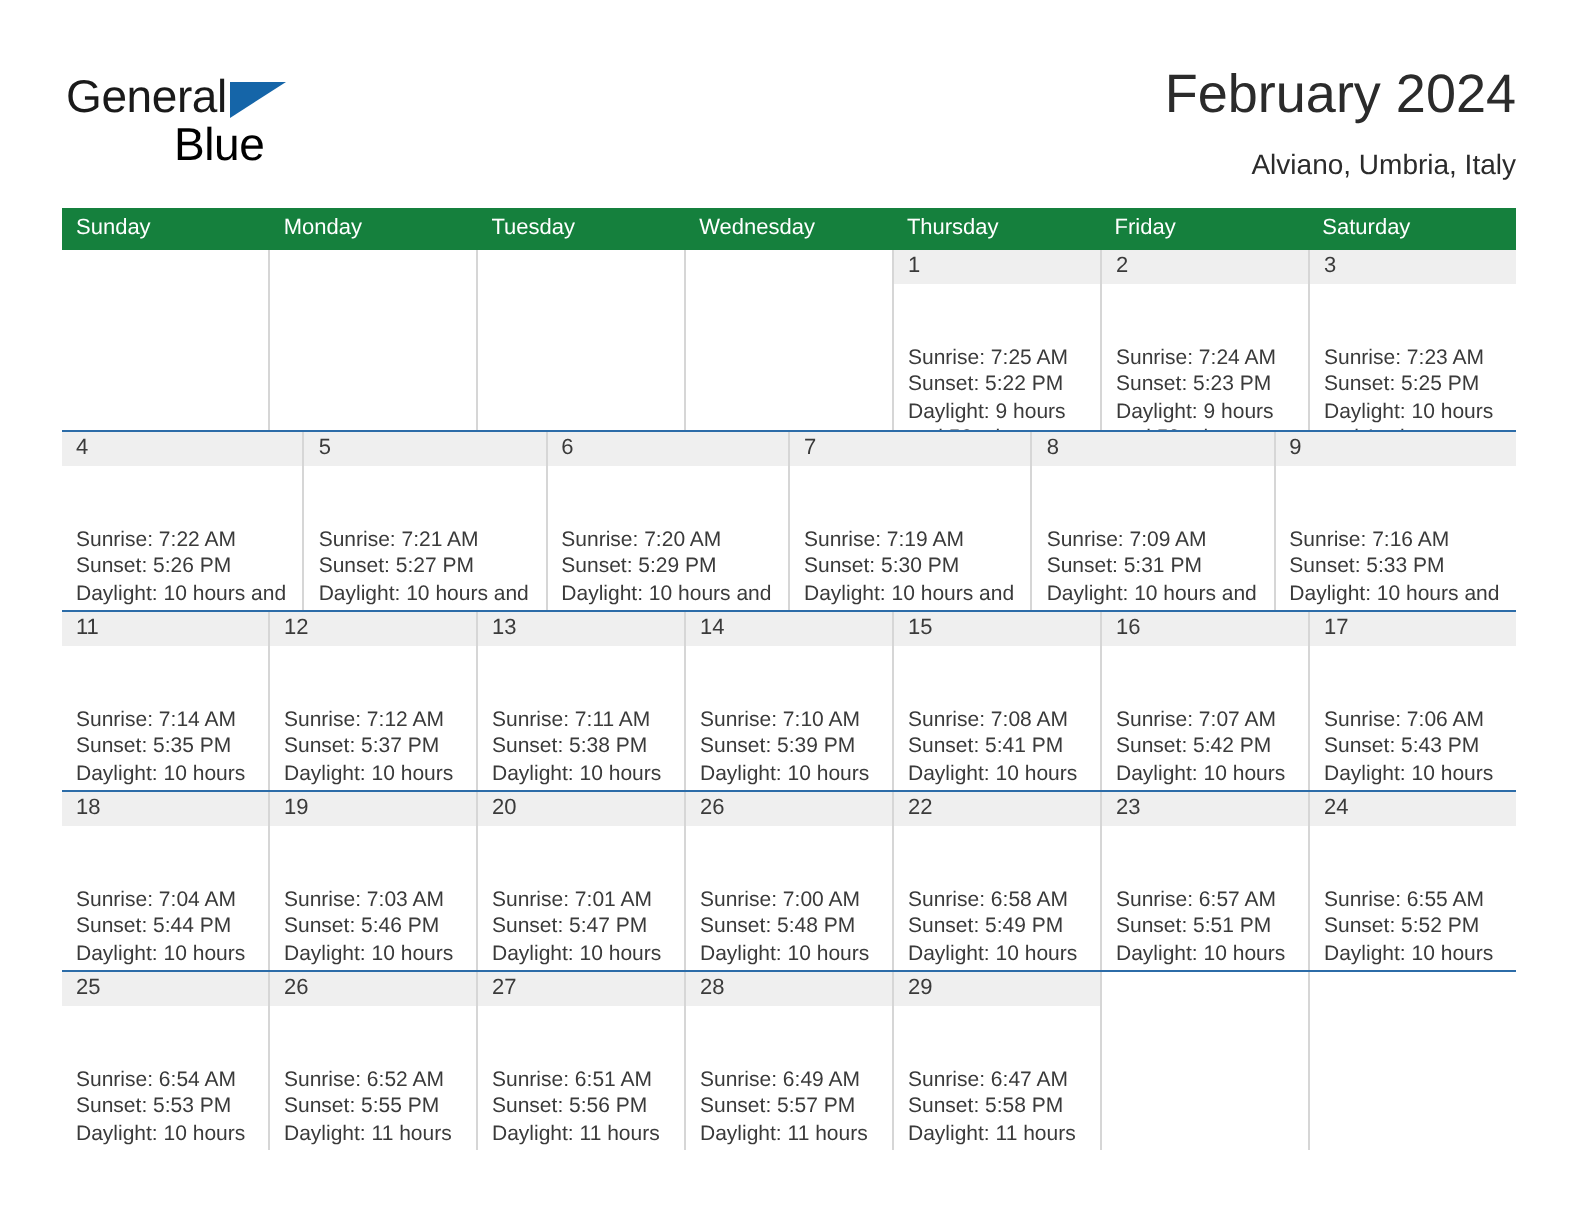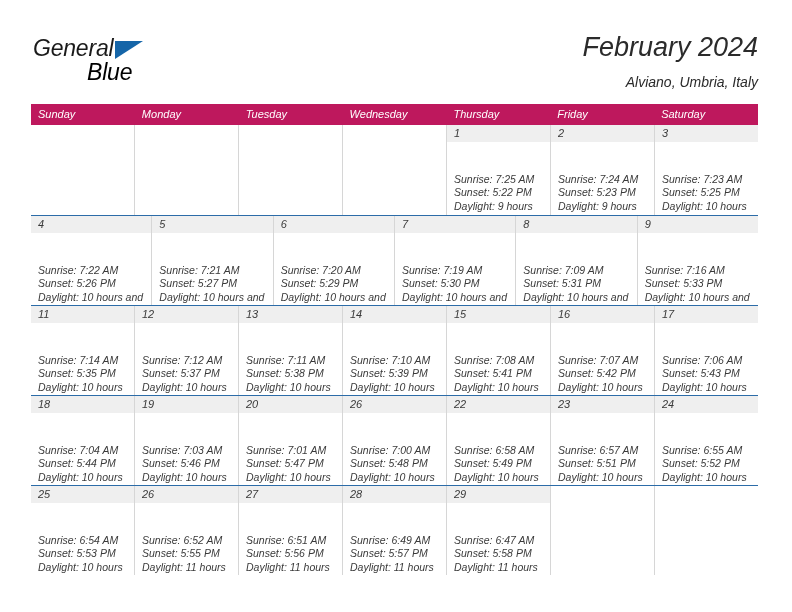--- a/index.html
+++ b/index.html
@@ -11,21 +11,20 @@
     width: 792px;
     height: 612px;
     font-family: "Liberation Sans", sans-serif;
     color: #333333;
     overflow: hidden;
   }
   .page {
     position: relative;
     width: 792px;
     height: 612px;
-    font-style: italic;
   }
 
   
   .masthead {
     position: absolute;
     left: 31px;
     top: 30px;
     right: 34px;
     height: 66px;
   }
@@ -85,21 +84,21 @@
 
   
   .calendar {
     position: absolute;
     left: 31px;
     top: 104px;
     width: 727px;
   }
   .weekday-row {
     display: flex;
-    background: #be185d;
+    background: #15803d;
     height: 21px;
     justify-content: center;
   }
   .weekday {
     flex: 1 1 0;
     font-size: 11px;
     color: #ffffff;
     line-height: 21px;
     padding-left: 7px;
     box-sizing: border-box;

